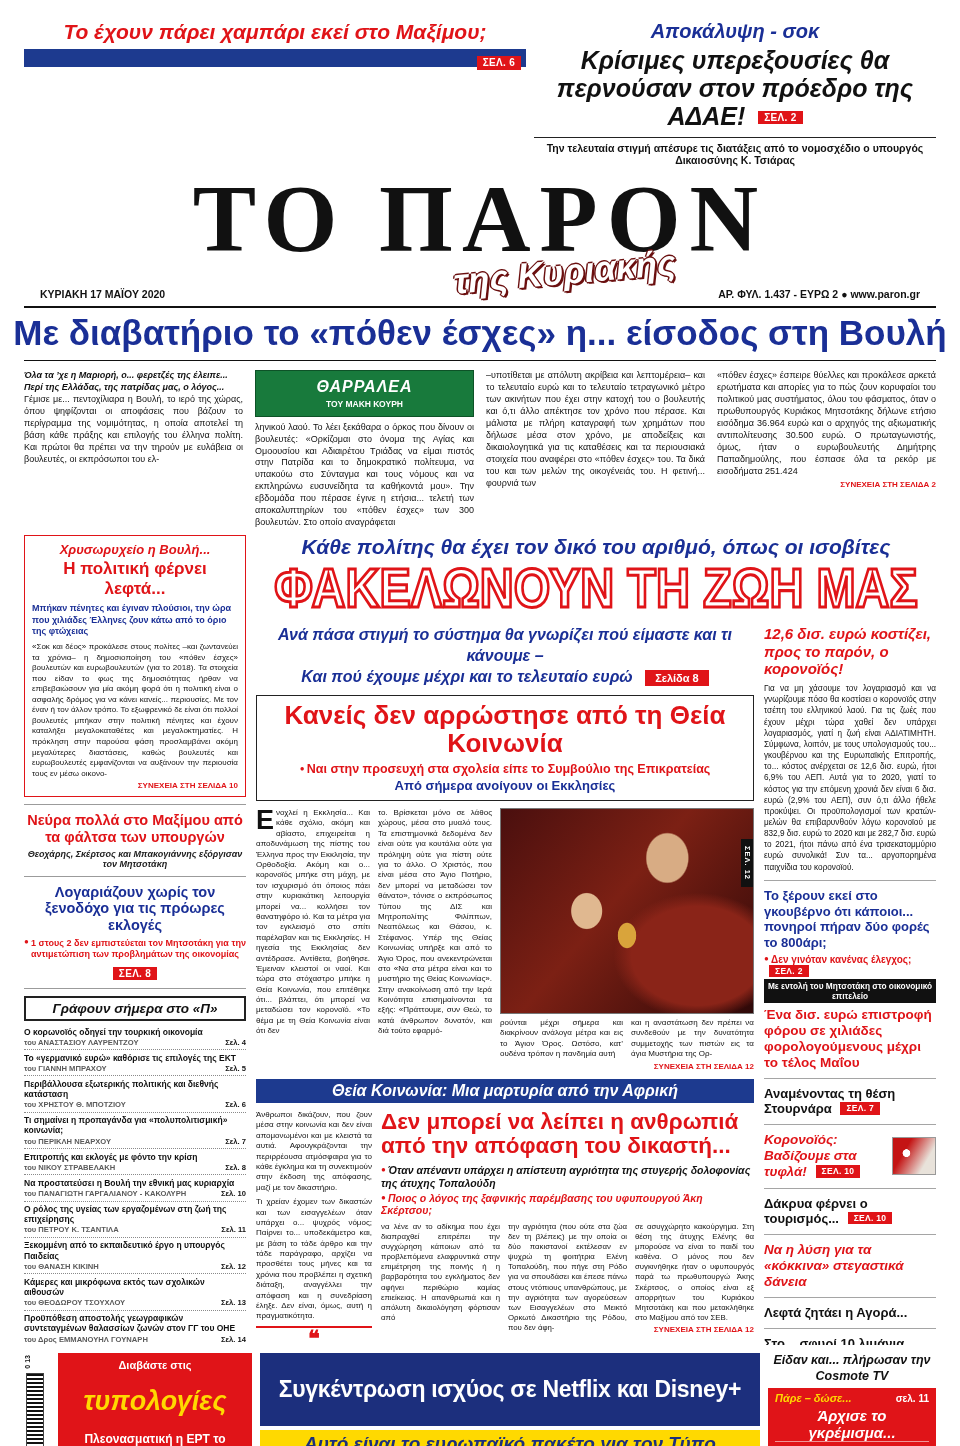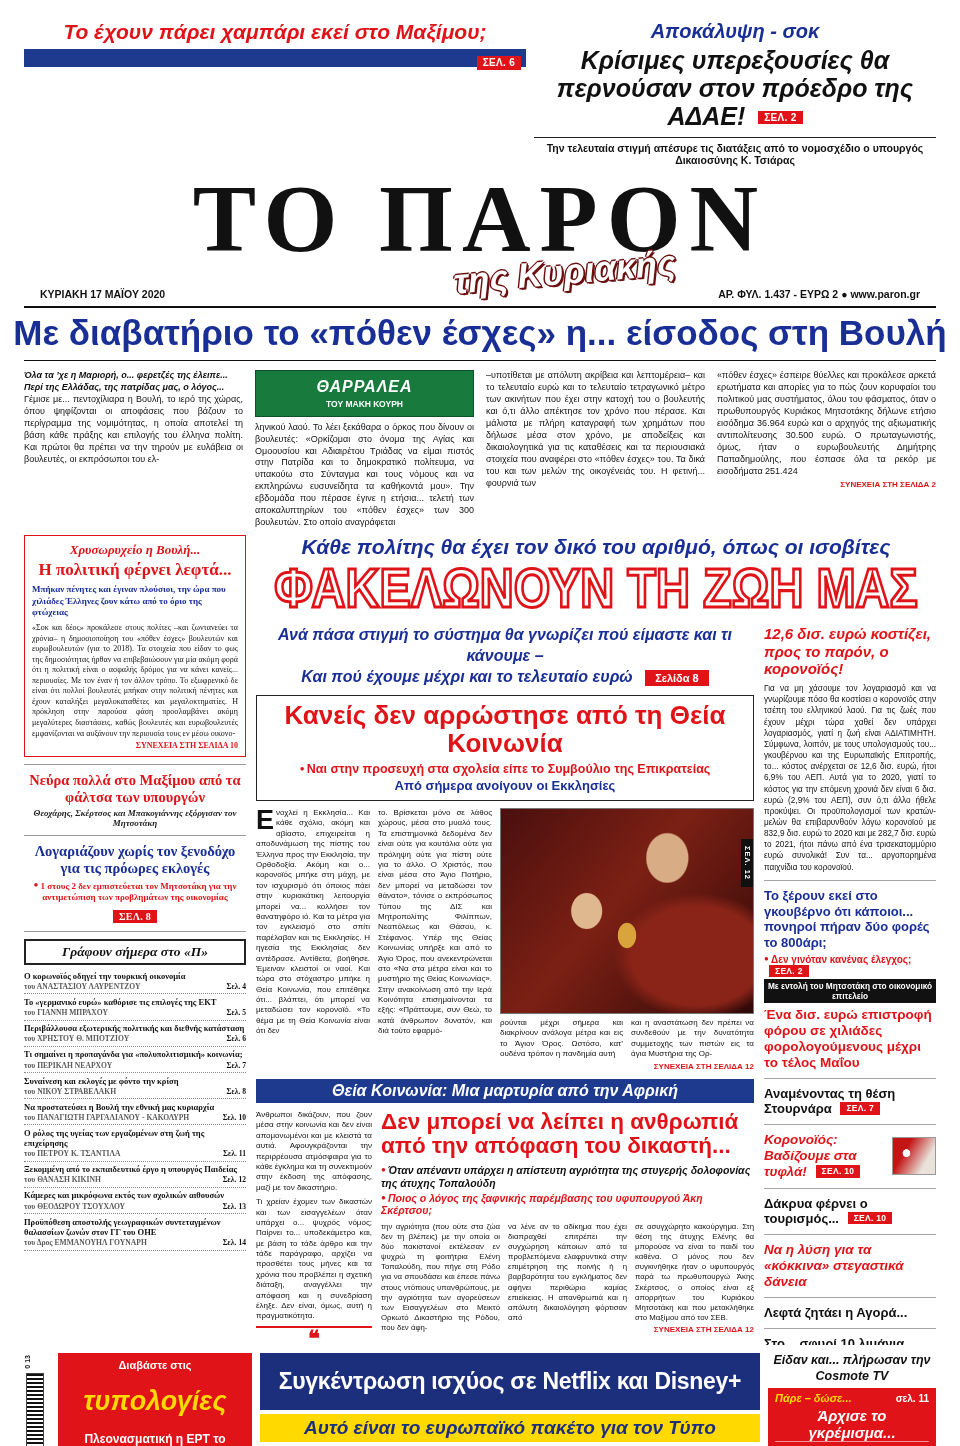--- a/index.html
+++ b/index.html
@@ -39,21 +39,21 @@
 .lead-body{display:flex;gap:12px;padding:9px 24px 4px;height:168px;overflow:hidden;}
 .lead-col{flex:1;font-size:9px;line-height:1.33;text-align:justify;}
 .lead-intro{font-style:italic;font-weight:700;}
 .greenbox{background:var(--green);color:#fff;text-align:center;padding:5px 4px;margin-bottom:5px;border:1px solid #0d5227;}
 .gb-title{font-size:16px;font-weight:900;font-style:italic;letter-spacing:1px;}
 .gb-by{font-size:8.5px;font-weight:700;margin-top:2px;}
 .cont{color:var(--red);font-weight:800;font-size:8px;text-align:right;margin-top:2px;}
 
 
 .main{display:flex;gap:10px;padding:6px 24px 0;height:816px;overflow:hidden;}
-.leftcol{width:222px;flex:none;overflow:hidden;font-family:Liberation Serif, serif;}
+.leftcol{width:222px;flex:none;overflow:hidden;}
 .rightregion{flex:1;display:flex;flex-direction:column;overflow:hidden;}
 
 
 .gold{border:1px solid var(--red);padding:6px 7px;}
 .gold-kicker{color:var(--red);font-weight:800;font-style:italic;font-size:13px;text-align:center;}
 .gold-head{color:var(--red);font-weight:900;font-size:17px;text-align:center;margin:2px 0 4px;}
 .gold-intro{color:var(--blue);font-weight:800;font-size:9px;text-align:left;margin-bottom:4px;line-height:1.3;}
 .smallbody{font-size:8px;line-height:1.32;text-align:justify;}
 .lc-div{border-top:1px solid #9b9b9b;margin:7px 0;}
 .nerves-head{color:var(--red);font-weight:900;font-size:14.5px;text-align:center;line-height:1.15;}
@@ -133,21 +133,21 @@
 .bottom{display:flex;gap:8px;padding:8px 24px 0;height:122px;}
 .bc-wrap{width:26px;flex:none;position:relative;}
 .barcode{position:absolute;bottom:6px;left:2px;width:18px;height:88px;
   background:repeating-linear-gradient(0deg,#111 0 2px,#fff 2px 4px);border:1px solid #444;}
 .bc-num{position:absolute;bottom:98px;left:0;font-size:7px;font-weight:700;writing-mode:vertical-rl;transform:rotate(180deg);}
 .typo{width:194px;flex:none;background:var(--red);color:#fff;text-align:center;padding:6px;display:flex;flex-direction:column;justify-content:space-between;}
 .typo-kicker{font-size:11px;font-weight:700;}
 .typo-title{font-size:27px;font-weight:800;font-style:italic;color:var(--yellow);line-height:1;}
 .typo-sub{font-size:12px;font-weight:800;line-height:1.22;}
 .bot-center{width:500px;flex:none;display:flex;flex-direction:column;gap:4px;}
-.netflix{background:var(--dnavy);color:#fff;font-weight:900;font-size:23px;text-align:center;padding:15px 2px;letter-spacing:-.3px;}
+.netflix{background:var(--dnavy);color:#fff;font-weight:900;font-size:23px;text-align:center;padding:23px 2px;letter-spacing:-.3px;}
 .package{background:var(--yellow);color:var(--dnavy);font-weight:900;font-style:italic;font-size:19px;text-align:center;padding:3px 0;}
 .quarantine{color:var(--dnavy);font-weight:900;font-size:16.5px;text-align:center;padding-top:1px;}
 .bot-right{flex:1;display:flex;flex-direction:column;}
 .cosmote{font-weight:800;font-style:italic;font-size:12.5px;text-align:center;line-height:1.25;}
 .parebox{background:var(--red);color:#fff;flex:1;margin-top:4px;padding:4px 7px 5px;text-align:center;display:flex;flex-direction:column;}
 .pare-line{display:flex;justify-content:space-between;align-items:baseline;font-size:11px;}
 .pare{color:var(--yellow);font-weight:800;font-style:italic;}
 .pare-page{font-weight:800;font-size:10px;}
 .gkrem{font-weight:800;font-style:italic;font-size:15px;margin-top:3px;}
 .jobs{font-weight:800;font-size:12px;margin-top:auto;border-top:1px solid rgba(255,255,255,.55);padding-top:4px;line-height:1.2;}
@@ -254,21 +254,21 @@
             </div>
         </div>
         <div class="w-item">
           <div class="w-title">Τι σημαίνει η προπαγάνδα για «πολυπολιτισμική» κοινωνία;</div>
           <div class="w-meta">
               <span class="w-author">του ΠΕΡΙΚΛΗ ΝΕΑΡΧΟΥ</span>
               <span class="w-page">Σελ. 7</span>
             </div>
         </div>
         <div class="w-item">
-          <div class="w-title">Συναίνεση και εκλογές με φόντο την κρίση</div>
+          <div class="w-title">Επιτροπής και εκλογές με φόντο την κρίση</div>
           <div class="w-meta">
               <span class="w-author">του ΝΙΚΟΥ ΣΤΡΑΒΕΛΑΚΗ</span>
               <span class="w-page">Σελ. 8</span>
             </div>
         </div>
         <div class="w-item">
           <div class="w-title">Να προστατεύσει η Βουλή την εθνική μας κυριαρχία</div>
           <div class="w-meta">
               <span class="w-author">του ΠΑΝΑΓΙΩΤΗ ΓΑΡΓΑΛΙΑΝΟΥ - ΚΑΚΟΛΥΡΗ</span>
               <span class="w-page">Σελ. 10</span>
@@ -351,22 +351,22 @@
               <div class="quotebox">
                 <div class="q-mark">❝</div>
 
               </div>
             </div>
             <div class="judge-right">
               <div class="judge-head">Δεν μπορεί να λείπει η ανθρωπιά από την απόφαση του δικαστή...</div>
               <div class="judge-b1 dot">Όταν απέναντι υπάρχει η απίστευτη αγριότητα της στυγερής δολοφονίας της άτυχης Τοπαλούδη</div>
               <div class="judge-b2 dot">Ποιος ο λόγος της ξαφνικής παρέμβασης του υφυπουργού Άκη Σκέρτσου;</div>
               <div class="judge-cols">
+                <div class="judge-col">να λένε αν το αδίκημα που έχει διαπραχθεί επιτρέπει την συγχώρηση κάποιων από τα προβλεπόμενα ελαφρυντικά στην επιμέτρηση της ποινής ή η βαρβαρότητα του εγκλήματος δεν αφήνει περιθώριο καμίας επιείκειας. Η απανθρωπιά και η απόλυτη δικαιολόγηση φόρτισαν από</div>
                 <div class="judge-col">την αγριότητα (που ούτε στα ζώα δεν τη βλέπεις) με την οποία οι δύο πακιστανοί εκτέλεσαν εν ψυχρώ τη φοιτήτρια Ελένη Τοπαλούδη, που πήγε στη Ρόδο για να σπουδάσει και έπεσε πάνω στους ντόπιους υπανθρώπους, με την αγριότητα των αγορεύσεων των Εισαγγελέων στο Μεικτό Ορκωτό Δικαστήριο της Ρόδου, που δεν άφη-</div>
-                <div class="judge-col">να λένε αν το αδίκημα που έχει διαπραχθεί επιτρέπει την συγχώρηση κάποιων από τα προβλεπόμενα ελαφρυντικά στην επιμέτρηση της ποινής ή η βαρβαρότητα του εγκλήματος δεν αφήνει περιθώριο καμίας επιείκειας. Η απανθρωπιά και η απόλυτη δικαιολόγηση φόρτισαν από</div>
                 <div class="judge-col">
                   <span>σε ασυγχώρητο κακούργημα. Στη θέση της άτυχης Ελένης θα μπορούσε να είναι το παιδί του καθένα. Ο μόνος που δεν συγκινήθηκε ήταν ο υφυπουργός παρά τω πρωθυπουργώ Άκης Σκέρτσος, ο οποίος είναι εξ απορρήτων του Κυριάκου Μητσοτάκη και που μετακλήθηκε στο Μαξίμου από τον ΣΕΒ.</span>
                   <div class="cont">ΣΥΝΕΧΕΙΑ ΣΤΗ ΣΕΛΙΔΑ 12</div>
                 </div>
               </div>
             </div>
           </div>
         </div>
 
         <div class="sidebar">

